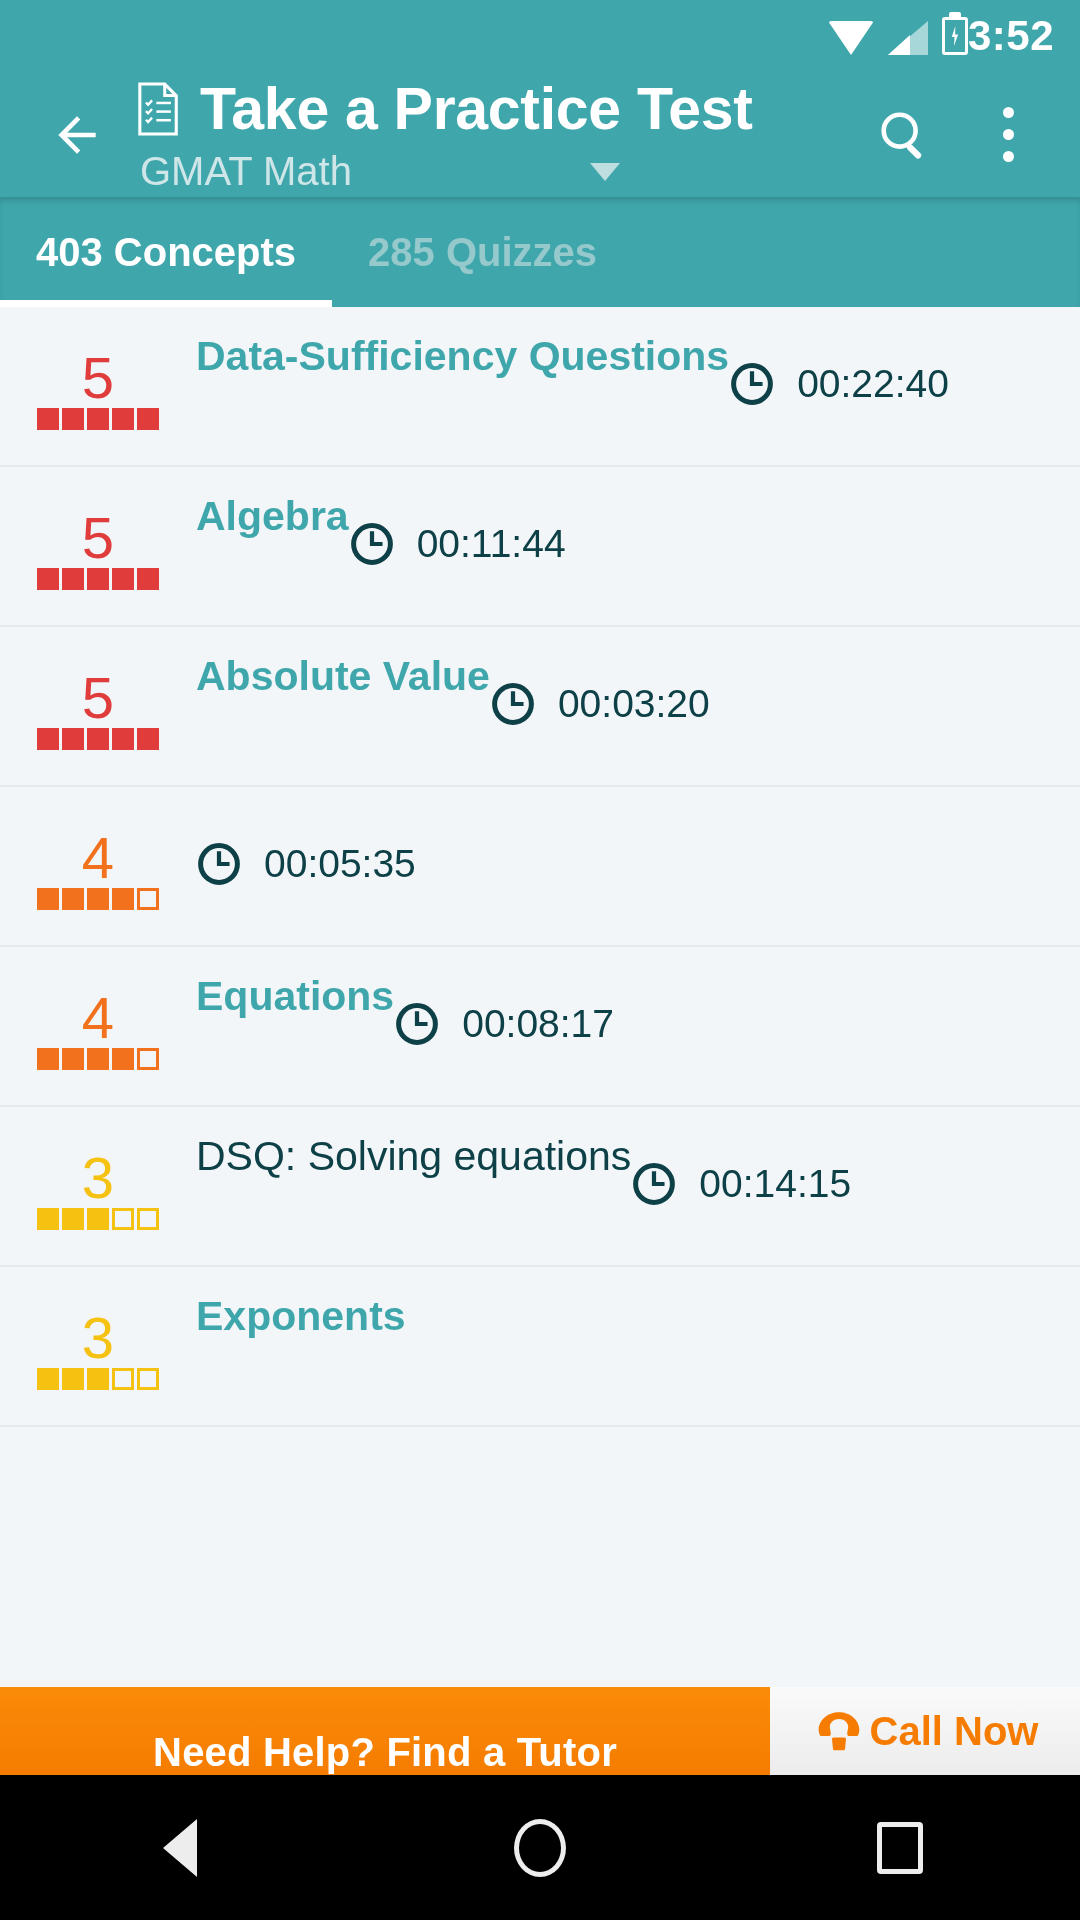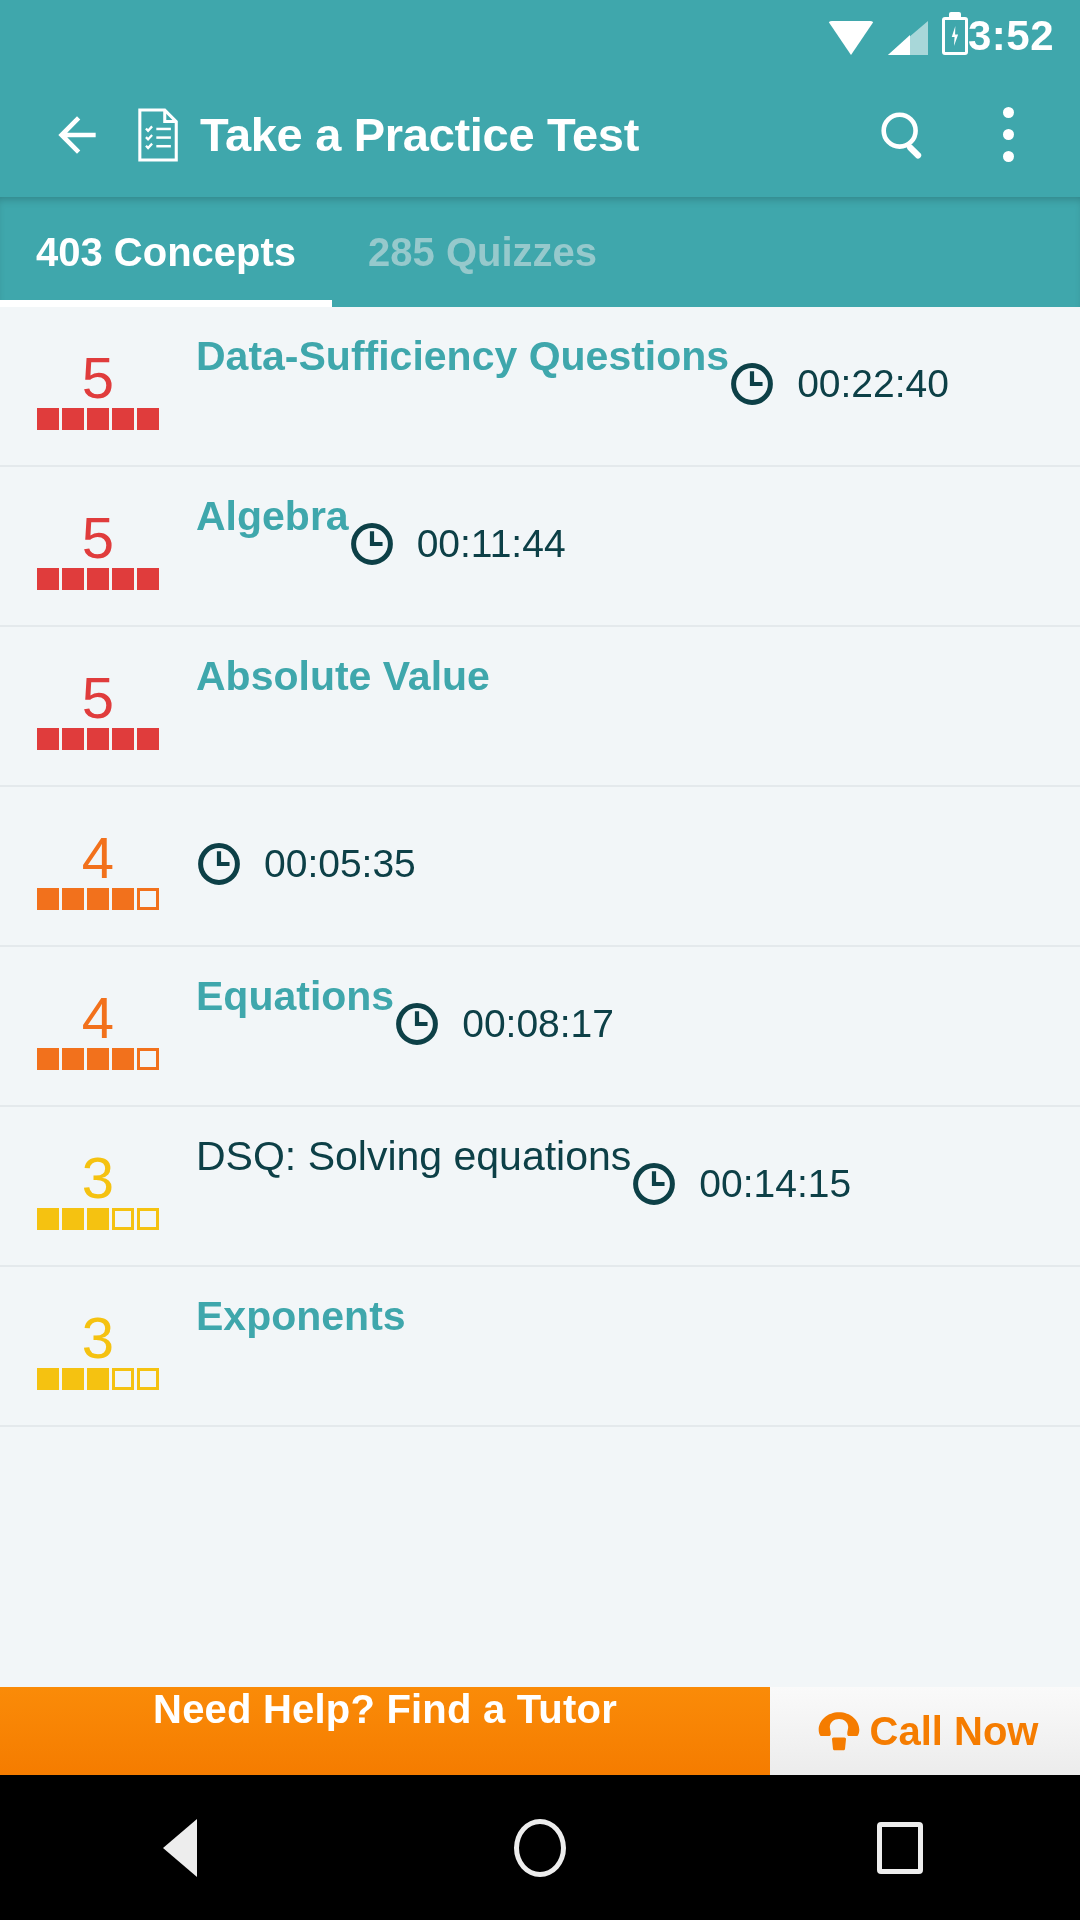--- a/index.html
+++ b/index.html
@@ -77,21 +77,21 @@
   }
   .back-arrow svg { width:56px; height:56px; }
   .title-block {
     flex:1 1 auto;
     display:flex; flex-direction:column; justify-content:center;
     padding-left:16px; min-width:0;
   }
   .title-row { display:flex; align-items:center; gap:18px; }
   .doc-icon { width:46px; height:56px; flex:0 0 auto; }
   .app-title {
-    color:#ffffff; font-size:47px; font-weight:700;
+    color:#ffffff; font-size:59px; font-weight:700;
     white-space:nowrap; letter-spacing:-.3px;
   }
   .sub-row { display:flex; align-items:center; margin-top:6px; }
   .app-sub {
     color:#CFE6E8; font-size:40px; font-weight:400;
     white-space:nowrap; padding-left:4px;
   }
   .caret-down {
     width:0;height:0; margin-left:238px;
     border-left:15px solid transparent;
@@ -192,21 +192,21 @@
   
   .banner {
     position:absolute;
     left:0; right:0; bottom:145px;
     height:88px;
     display:flex;
   }
   .banner-left {
     flex:1 1 auto;
     background:linear-gradient(180deg,#FA8B08 0%,#F57C00 100%);
-    display:flex; align-items:flex-start; justify-content:center;
+    display:flex; align-items:flex-end; justify-content:center;
   }
   .banner-left .txt {
     color:#ffffff; font-size:40px; font-weight:700; letter-spacing:.2px;
   }
   .banner-right {
     flex:0 0 310px;
     background:linear-gradient(180deg,#FAFAFA 0%,#ECECEC 100%);
     display:flex; align-items:center; justify-content:center; gap:4px;
   }
   .phone-ic { width:54px; height:46px; flex:0 0 auto; }
@@ -265,20 +265,24 @@
         <path d="M15 1v6h6" fill="none" stroke="#ffffff" stroke-width="1.6"></path>
         <path d="M5.2 10.6l1.1 1.2 2.1-2.3" fill="none" stroke="#ffffff" stroke-width="1.2"></path>
         <path d="M5.2 15.1l1.1 1.2 2.1-2.3" fill="none" stroke="#ffffff" stroke-width="1.2"></path>
         <path d="M5.2 19.6l1.1 1.2 2.1-2.3" fill="none" stroke="#ffffff" stroke-width="1.2"></path>
         <rect x="10.6" y="10.2" width="7.6" height="1.3" fill="#ffffff"></rect>
         <rect x="10.6" y="14.7" width="7.6" height="1.3" fill="#ffffff"></rect>
         <rect x="10.6" y="19.2" width="7.6" height="1.3" fill="#ffffff"></rect>
       </svg>
       <div class="app-title">Take a Practice Test</div>
     </div>
+    <div class="sub-row">
+      <div class="app-sub">GMAT Math</div>
+      <div class="caret-down"></div>
+    </div>
   </div>
 
   <div class="bar-actions">
     <div class="icon-btn">
       <svg viewBox="0 0 24 24">
         <circle cx="10.2" cy="10.2" r="6.6" fill="none" stroke="#ffffff" stroke-width="1.9"></circle>
         <rect x="14.6" y="15.4" width="7.1" height="2.6" rx="1.2" fill="#ffffff" transform="rotate(45 14.6 15.4)"></rect>
       </svg>
     </div>
     <div class="icon-btn">
@@ -353,20 +357,27 @@
           <div class="meter">
             <span class="on" style="background: rgb(224, 60, 60);"></span>
             <span class="on" style="background: rgb(224, 60, 60);"></span>
             <span class="on" style="background: rgb(224, 60, 60);"></span>
             <span class="on" style="background: rgb(224, 60, 60);"></span>
             <span class="on" style="background: rgb(224, 60, 60);"></span>
           </div>
         </div>
         <div class="row-main">
           <div class="row-title link">Absolute Value</div>
+          <div class="row-time">
+            <svg class="clock-ic" viewBox="0 0 24 24">
+              <circle cx="12" cy="12" r="9.6" fill="none" stroke="#0D4047" stroke-width="2.6"></circle>
+              <path d="M12 6.4V12h4.4" fill="none" stroke="#0D4047" stroke-width="2.2" stroke-linecap="square"></path>
+            </svg>
+            <span class="time-txt">00:03:20</span>
+          </div>
         </div>
       </div>
       <div class="row">
         <div class="rating">
           <div class="rating-num" style="color: rgb(242, 113, 28);">4</div>
           <div class="meter">
             <span class="on" style="background: rgb(242, 113, 28);"></span>
             <span class="on" style="background: rgb(242, 113, 28);"></span>
             <span class="on" style="background: rgb(242, 113, 28);"></span>
             <span class="on" style="background: rgb(242, 113, 28);"></span>

